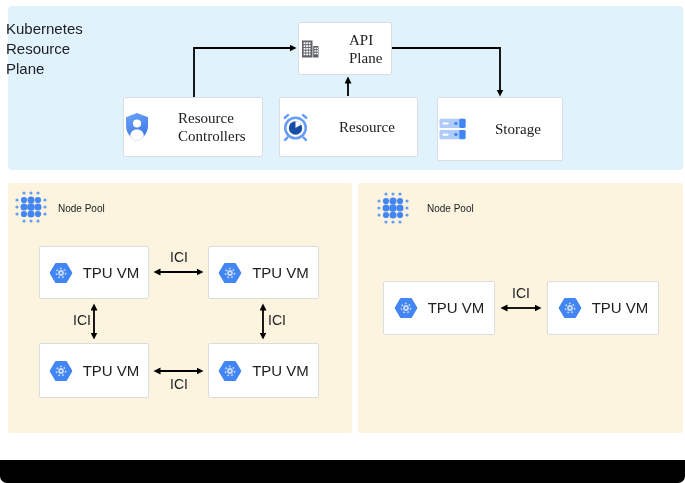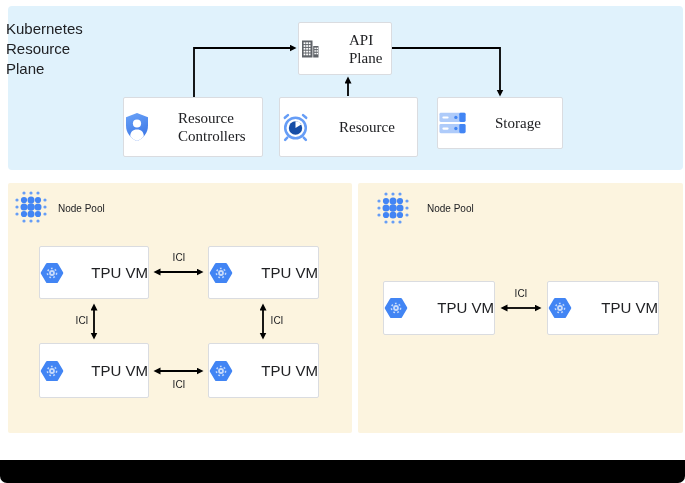--- a/index.html
+++ b/index.html
@@ -9,25 +9,25 @@
   .panel-blue{left:8px;top:6px;width:675px;height:164px;background:#E0F2FC;border-radius:4px;}
   .panel-yellow{background:#FCF4DF;border-radius:2px;}
   .pool-left{left:8px;top:183px;width:344px;height:250px;}
   .pool-right{left:358px;top:183px;width:325px;height:250px;}
   .cp-title{position:absolute;left:6px;top:19px;width:104px;text-align:left;
             font-size:15px;line-height:20px;}
   .cp-title span{display:block;}
   .box{position:absolute;background:#fff;border:1px solid #DADCE0;border-radius:2px;
        display:flex;align-items:center;box-sizing:border-box;font-size:15px;}
   .cp-box{gap:28px;font-family:Liberation Serif, serif;}
-  .tpu-box{justify-content:space-between;gap:10px;}
+  .tpu-box{justify-content:center;gap:10px;}
   .txt{line-height:18px;}
   .icon{display:flex;align-items:center;justify-content:center;flex:none;}
   .arrows{position:absolute;left:0;top:0;pointer-events:none;}
-  .ici{position:absolute;font-size:10px;transform:translate(-50%,-50%);white-space:nowrap;}
+  .ici{position:absolute;font-size:14px;transform:translate(-50%,-50%);white-space:nowrap;}
   .pool-hdr-icon{position:absolute;}
   .pool-hdr-label{position:absolute;font-size:10px;transform:translateY(-50%);}
   .bottom-bar{position:absolute;left:0;top:460px;width:685px;height:23px;background:#000;
               border-radius:0 0 7px 7px;}
 </style>
 </head>
 <body>
 
 <div class="canvas">
 
@@ -132,21 +132,21 @@
             <path d="M24.5 26.5 L26.7 28.8"></path>
           <circle cx="16" cy="16.5" r="10.6" fill="#fff"></circle>
         </g>
         <circle cx="16" cy="16.5" r="6.9" fill="#174EA6"></circle>
         <path d="M16 16.5 L16 9.6 A6.9 6.9 0 0 1 21.9 13 Z" fill="#fff"></path>
       </svg>
     </span>
     <span class="txt">Resource</span>
   </div>
 
-  <div class="box cp-box" style="left:437px;top:97px;width:126px;height:52px;">
+  <div class="box cp-box" style="left:437px;top:97px;width:126px;height:64px;">
     <span class="icon">
       <svg width="29" height="24" viewBox="0 0 30 24">
         <rect x="1.5" y="1.5" width="27" height="9.5" rx="1.5" fill="#AECBFA"></rect>
         <rect x="22" y="1.5" width="6.5" height="9.5" rx="1.5" fill="#4285F4"></rect>
         <rect x="4.5" y="5.2" width="6.5" height="2.2" rx="1.1" fill="#fff"></rect>
         <circle cx="18.5" cy="6.2" r="1.7" fill="#4285F4"></circle>
         <rect x="1.5" y="13" width="27" height="9.5" rx="1.5" fill="#AECBFA"></rect>
         <rect x="22" y="13" width="6.5" height="9.5" rx="1.5" fill="#4285F4"></rect>
         <rect x="4.5" y="16.7" width="6.5" height="2.2" rx="1.1" fill="#fff"></rect>
         <circle cx="18.5" cy="17.7" r="1.7" fill="#4285F4"></circle>

